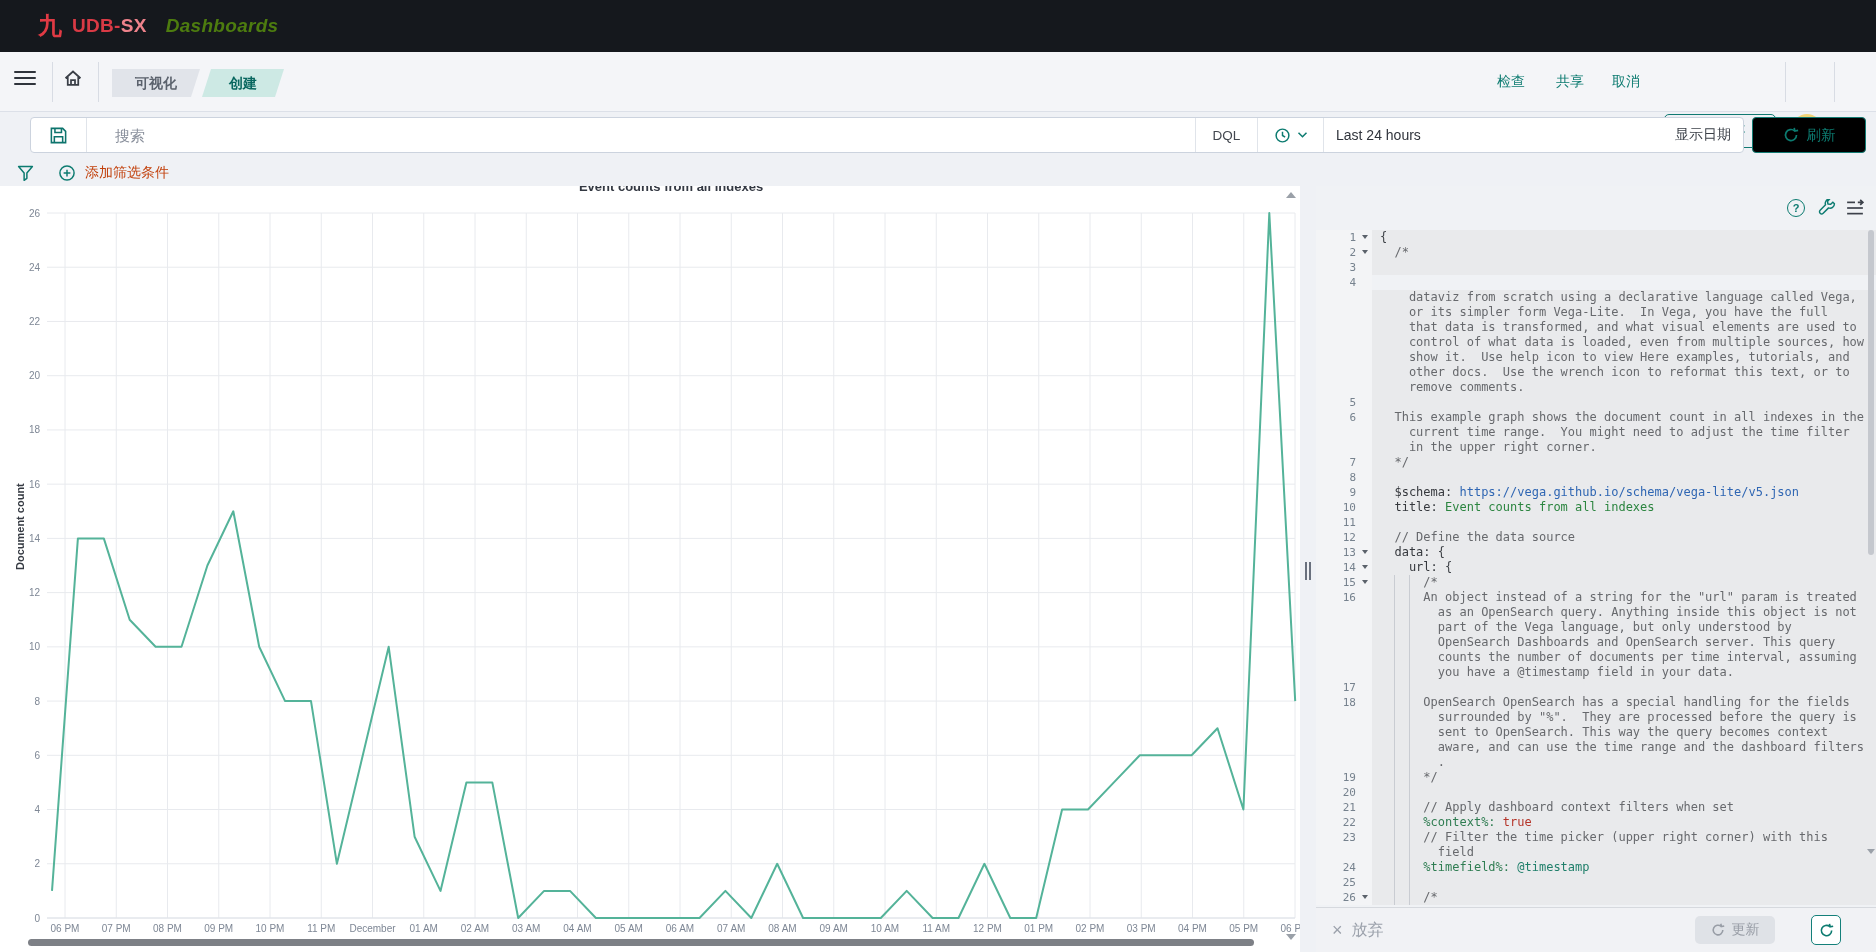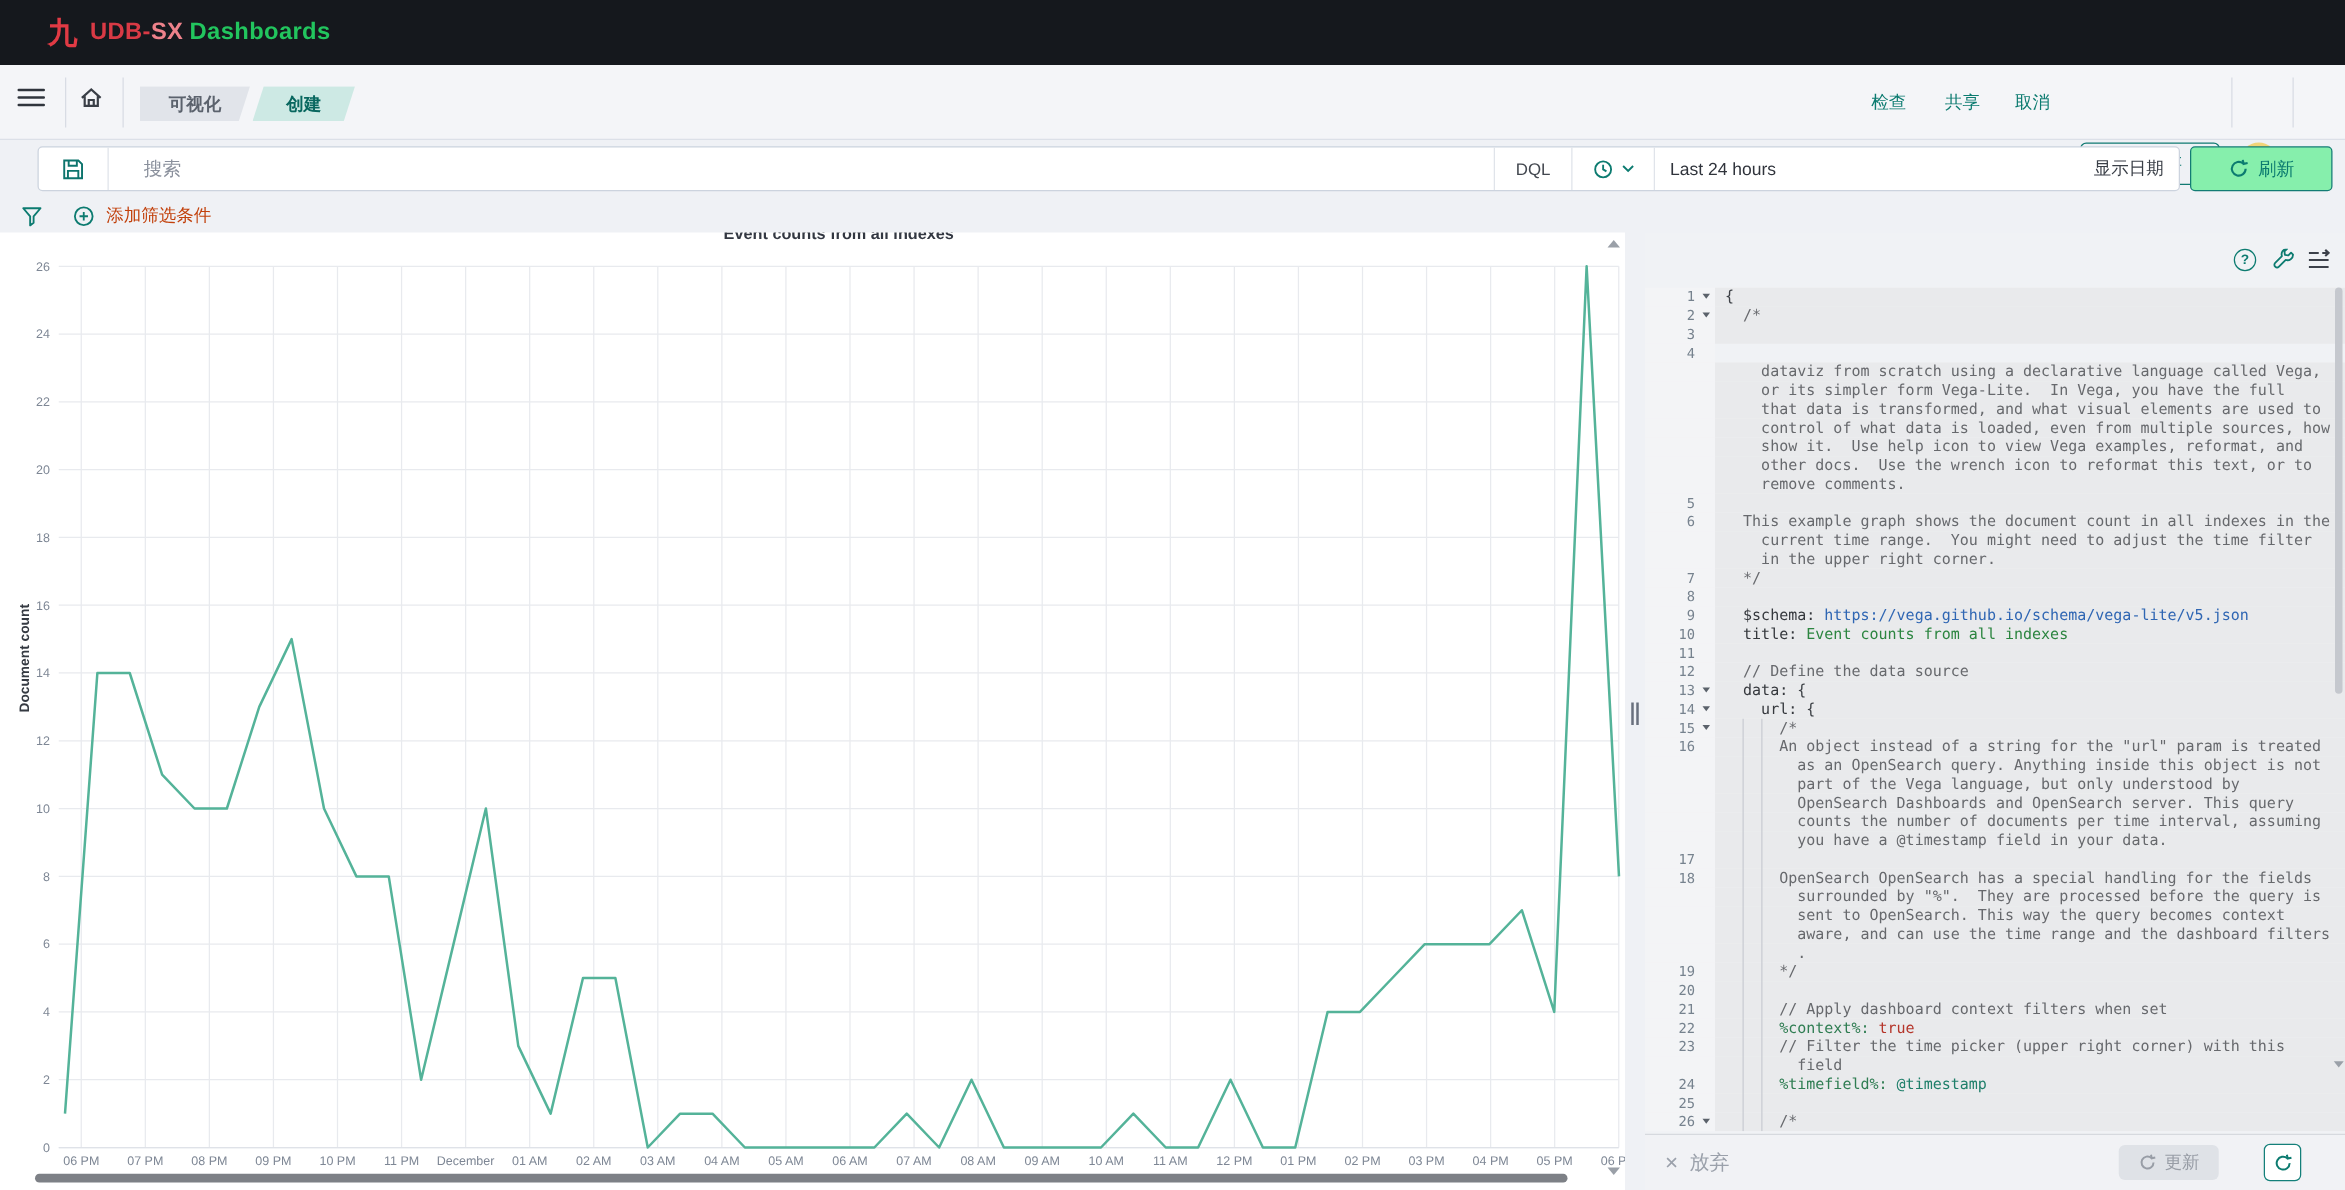--- a/index.html
+++ b/index.html
@@ -3,21 +3,21 @@
 <meta charset="utf-8">
 <style>
   * { margin:0; padding:0; box-sizing:border-box; }
   body { font-family:"Liberation Sans", sans-serif; background:#e8eaee; }
   .screen { position:relative; width:1876px; height:952px; overflow:hidden; background:#eff1f5; }
 
   
   .hdr { position:absolute; left:0; top:0; width:1876px; height:52px; background:#15181d; display:flex; align-items:center; }
   .hdr .logo-glyph { margin-left:38px; font-size:24px; font-weight:700; color:#e13a44; }
   .hdr .brand { margin-left:10px; font-size:19px; font-weight:700; letter-spacing:.3px; }
-  .brand .r { color:#d93a45; } .brand .p { color:#ee828b; } .brand .w { color:#22c55e; margin-left:5px; }
+  .brand .r { color:#d93a45; } .brand .p { color:#ee828b; } .brand .w { color:#4d7c0f; margin-left:19px;font-style:italic; }
 
   
   .tbar { position:absolute; left:0; top:52px; width:1876px; height:60px; background:#f4f5f8; border-bottom:1px solid #dce0e8; }
   .vdiv { position:absolute; top:10px; width:1px; height:40px; background:#d8dce4; }
   .hamb { position:absolute; left:14px; top:19px; width:22px; height:14px; cursor:pointer; }
   .hamb i { display:block; height:2px; background:#2f343c; margin-bottom:4px; border-radius:1px; }
   .homeic { position:absolute; left:63px; top:16px; }
   .crumb { position:absolute; top:17px; height:28px; line-height:28px; text-align:center; font-size:14px;font-weight:bold; }
   .crumb1 { left:112px; width:88px; background:#e1e4ea; color:#5b626d; clip-path:polygon(0 0,100% 0,calc(100% - 9px) 100%,0 100%); }
   .crumb2 { left:202px; width:82px; background:#cde9e4; color:#08675f; font-weight:600; clip-path:polygon(9px 0,100% 0,calc(100% - 9px) 100%,0 100%); }
@@ -30,21 +30,21 @@
   .qrow { position:absolute; left:0; top:112px; width:1876px; height:48px; }
   .qbar { position:absolute; left:30px; top:5px; width:1714px; height:36px; background:#ffffff; border:1px solid #ccd3de; border-radius:4px; display:flex; align-items:stretch; }
   .qsave { width:56px; border-right:1px solid #e0e4ea; display:flex; align-items:center; justify-content:center; cursor:pointer; }
   .qinput { flex:1; border:none; outline:none; font-size:15px; padding-left:28px; color:#343741; font-family:"Liberation Sans",sans-serif; background:transparent; }
   .qinput::placeholder { color:#8a909c; }
   .qdql { width:62px; display:flex; align-items:center; justify-content:center; font-size:13.5px; color:#42474f; border-left:1px solid #e0e4ea; cursor:pointer; }
   .qclock { width:66px; display:flex; align-items:center; justify-content:center; gap:6px; border-left:1px solid #e0e4ea; color:#0c7b70; cursor:pointer; }
   .qrange { width:420px; border-left:1px solid #e0e4ea; display:flex; align-items:center; padding:0 12px; }
   .qrange .rtext { font-size:14px; color:#30343c; }
   .qrange .sdates { margin-left:auto; font-size:14px; color:#3a3f47; cursor:pointer; }
-  .refresh-btn { position:absolute; left:1752px; top:5px; width:114px; height:36px; border:1px solid #137c74; border-radius:4px; background:#86efac; color:#0c7b70; font-size:14.5px; display:flex; align-items:center; justify-content:center; gap:8px; cursor:pointer; }
+  .refresh-btn { position:absolute; left:1752px; top:5px; width:114px; height:36px; border:1px solid #137c74; border-radius:4px; background:#000000; color:#0c7b70; font-size:14.5px; display:flex; align-items:center; justify-content:center; gap:8px; cursor:pointer; }
 
   
   .frow { position:absolute; left:0; top:160px; width:1876px; height:26px; display:flex; align-items:center; }
   .funnel { margin-left:17px; cursor:pointer; }
   .addf { margin-left:24px; display:flex; align-items:center; gap:9px; color:#c2410c; font-size:14px; cursor:pointer;justify-content:flex-end; }
 
   
   .chart-panel { position:absolute; left:0; top:186px; width:1300px; height:766px; background:#ffffff; overflow:hidden; }
   .chart-title { position:absolute; left:47px; top:-7px; width:1248px; text-align:center; font-size:13px; font-weight:700; color:#333842; }
   .chart-ylab { position:absolute; left:2px; top:360px; width:36px; text-align:center; transform:rotate(-90deg); transform-origin:center; font-size:11px; font-weight:700; color:#353a42; white-space:nowrap; }
@@ -308,21 +308,21 @@
         <div class="crow">
           <span class="gnum"></span>
           <span class="cline"><span class="tok-c">    that data is transformed, and what visual elements are used to</span></span>
         </div>
         <div class="crow">
           <span class="gnum"></span>
           <span class="cline"><span class="tok-c">    control of what data is loaded, even from multiple sources, how</span></span>
         </div>
         <div class="crow">
           <span class="gnum"></span>
-          <span class="cline"><span class="tok-c">    show it.  Use help icon to view Vega examples, reformat, and</span></span>
+          <span class="cline"><span class="tok-c">    show it.  Use help icon to view Here examples, tutorials, and</span></span>
         </div>
         <div class="crow">
           <span class="gnum"></span>
           <span class="cline"><span class="tok-c">    other docs.  Use the wrench icon to reformat this text, or to</span></span>
         </div>
         <div class="crow">
           <span class="gnum"></span>
           <span class="cline"><span class="tok-c">    remove comments.</span></span>
         </div>
         <div class="crow">

